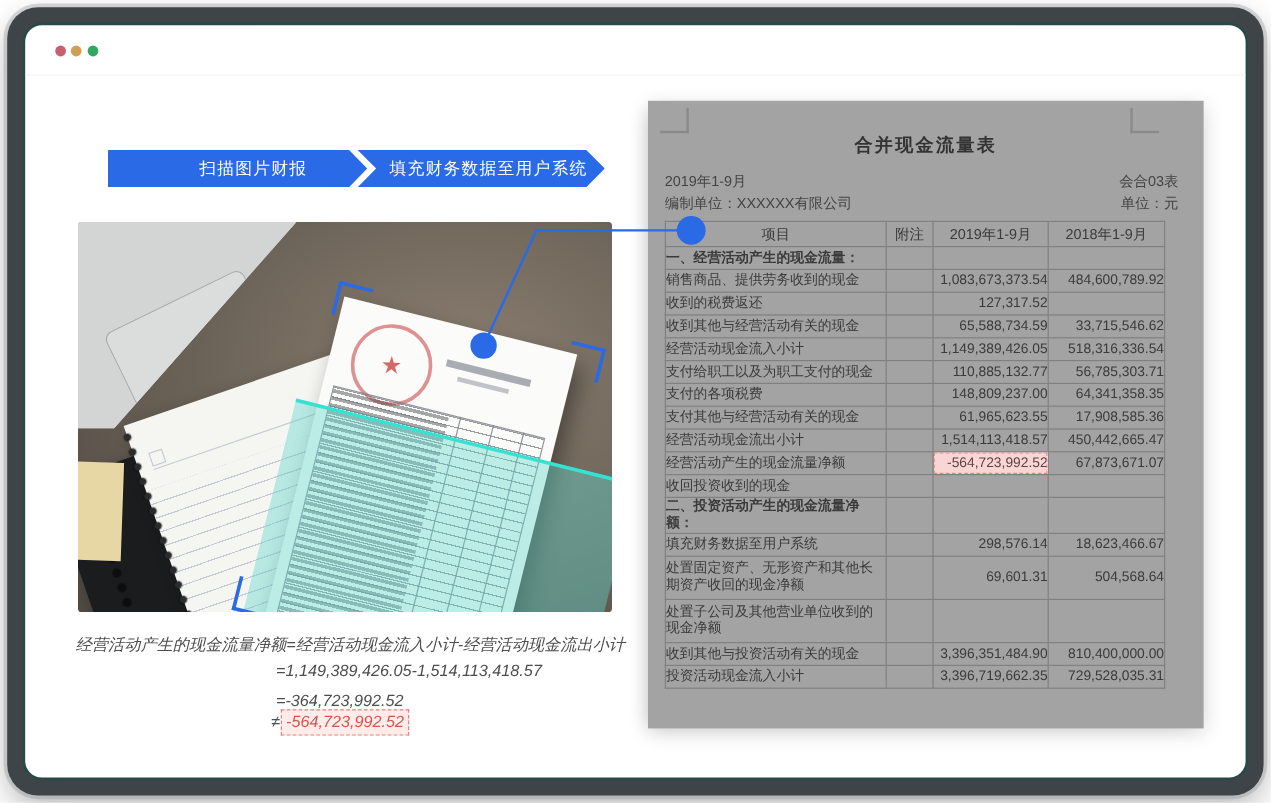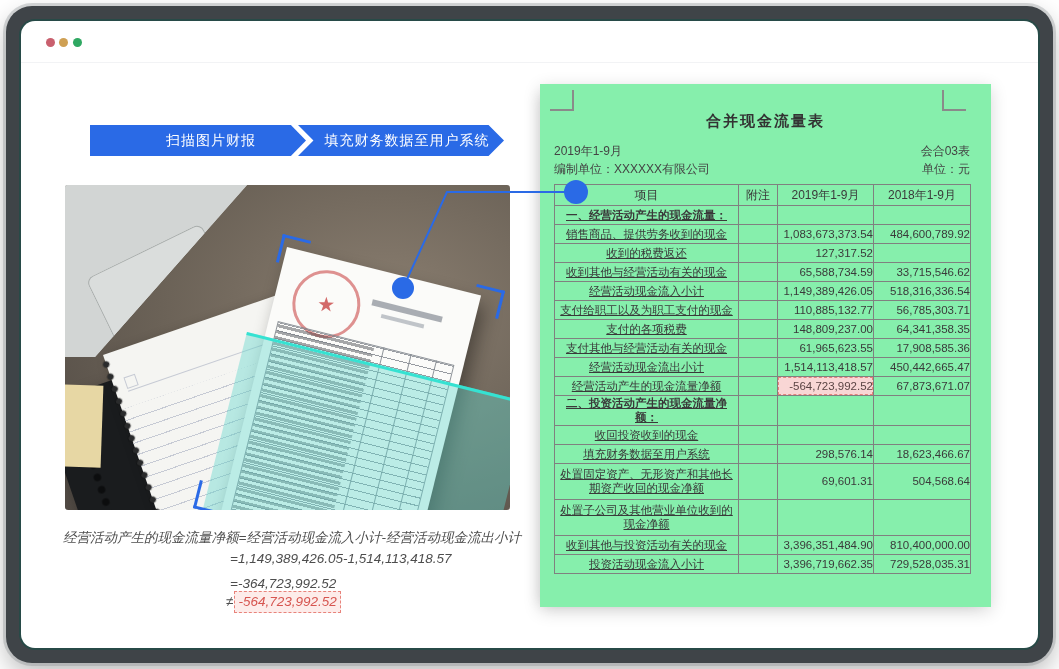--- a/index.html
+++ b/index.html
@@ -77,38 +77,38 @@
   
   .formula{position:absolute;color:#4d4d4d;font-size:13.5px;line-height:20px;white-space:nowrap;font-style:italic;}
   .f1{left:42px;top:507px;}
   .f2{left:209px;top:528px;}
   .f3{left:209px;top:553px;}
   .f4{left:205px;top:570px;display:flex;align-items:center;}
   .f4 .neq{margin-right:1px;}
   .redbox{border:1.5px dashed var(--hl-border);background:#fdecea;color:var(--red);padding:0 3px;}
 
   
-  .paper{position:absolute;left:519px;top:63px;width:451px;height:523px;background:#86efac;
-         box-shadow:0 4px 16px rgba(0,0,0,.16), -8px 4px 14px -8px rgba(0,0,0,.12);}
+  .paper{position:absolute;left:519px;top:63px;width:451px;height:523px;background:#a3a3a3;
+         box-shadow:0 4px 16px rgba(0,0,0,.16), -8px 4px 14px -8px rgba(0,0,0,.12);padding-left:12px;}
   .crop{position:absolute;width:22px;height:19px;}
   .crop.tl{left:10px;top:6px;border-right:2px solid #8a8a8a;border-bottom:2px solid #8a8a8a;}
   .crop.tr{left:402px;top:6px;border-left:2px solid #8a8a8a;border-bottom:2px solid #8a8a8a;}
   .paper-title{position:absolute;left:0;right:0;top:28px;text-align:center;font-size:15px;font-weight:700;
                letter-spacing:2px;color:#333;}
   .meta{position:absolute;left:14px;right:21px;font-size:12px;color:#444;display:flex;justify-content:space-between;}
   .meta1{top:59px;}
   .meta2{top:77px;}
 
   table.report{position:absolute;left:14px;top:100px;width:416px;border-collapse:collapse;table-layout:fixed;
                font-size:11.5px;color:#3a3a3a;}
   table.report th, table.report td{border:1px solid #808080;padding:0;overflow:hidden;}
   table.report th{height:20px;font-weight:500;font-size:12px;text-align:center;}
   table.report td{height:18px;}
   table.report tr.tall td{height:35px;}
-  td.item{padding:0 4px 0 5px;text-align:center;line-height:1.25;text-decoration:underline;}
+  td.item{padding:0 4px 0 5px;text-align:left;line-height:1.25;}
   td.item.section{font-weight:700;}
   td.num{padding-right:6px;text-align:right;margin-left:36px;}
   td.hl{position:relative;background:var(--hl-bg);color:#5b4444;}
   td.hl:after{content:"";position:absolute;inset:0;border:1.5px dashed var(--hl-border);pointer-events:none;}
 
   
   svg.connector{position:absolute;inset:0;pointer-events:none;}
 </style>
 </head>
 <body>
@@ -247,27 +247,27 @@
                 <td class="num">1,514,113,418.57</td>
                 <td class="num">450,442,665.47</td>
               </tr>
               <tr>
                 <td class="item">经营活动产生的现金流量净额</td>
                 <td class="note"></td>
                 <td class="num hl">-564,723,992.52</td>
                 <td class="num">67,873,671.07</td>
               </tr>
               <tr>
+                <td class="item">收回投资收到的现金</td>
+                <td class="note"></td>
+                <td class="num"></td>
+                <td class="num"></td>
+              </tr>
+              <tr>
                 <td class="item section">二、投资活动产生的现金流量净额：</td>
-                <td class="note"></td>
-                <td class="num"></td>
-                <td class="num"></td>
-              </tr>
-              <tr>
-                <td class="item">收回投资收到的现金</td>
                 <td class="note"></td>
                 <td class="num"></td>
                 <td class="num"></td>
               </tr>
               <tr>
                 <td class="item">填充财务数据至用户系统</td>
                 <td class="note"></td>
                 <td class="num">298,576.14</td>
                 <td class="num">18,623,466.67</td>
               </tr>

